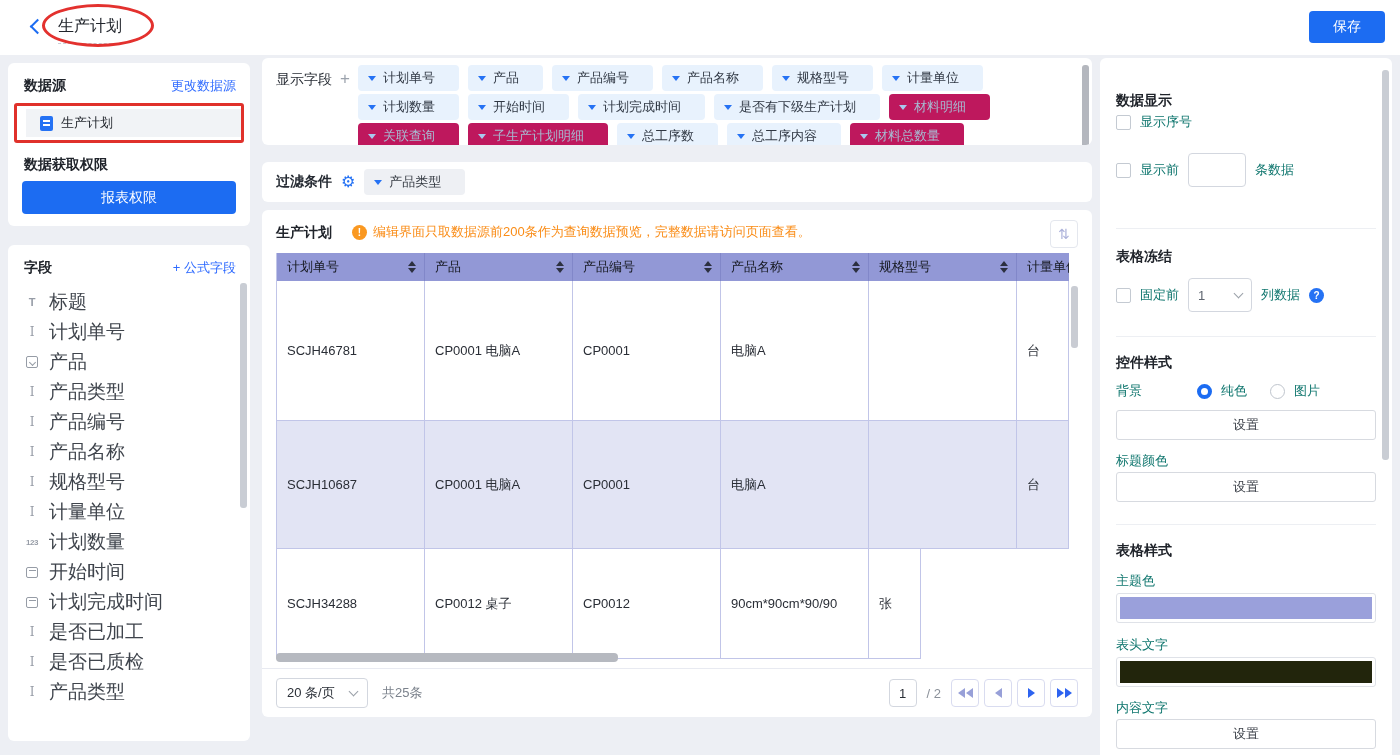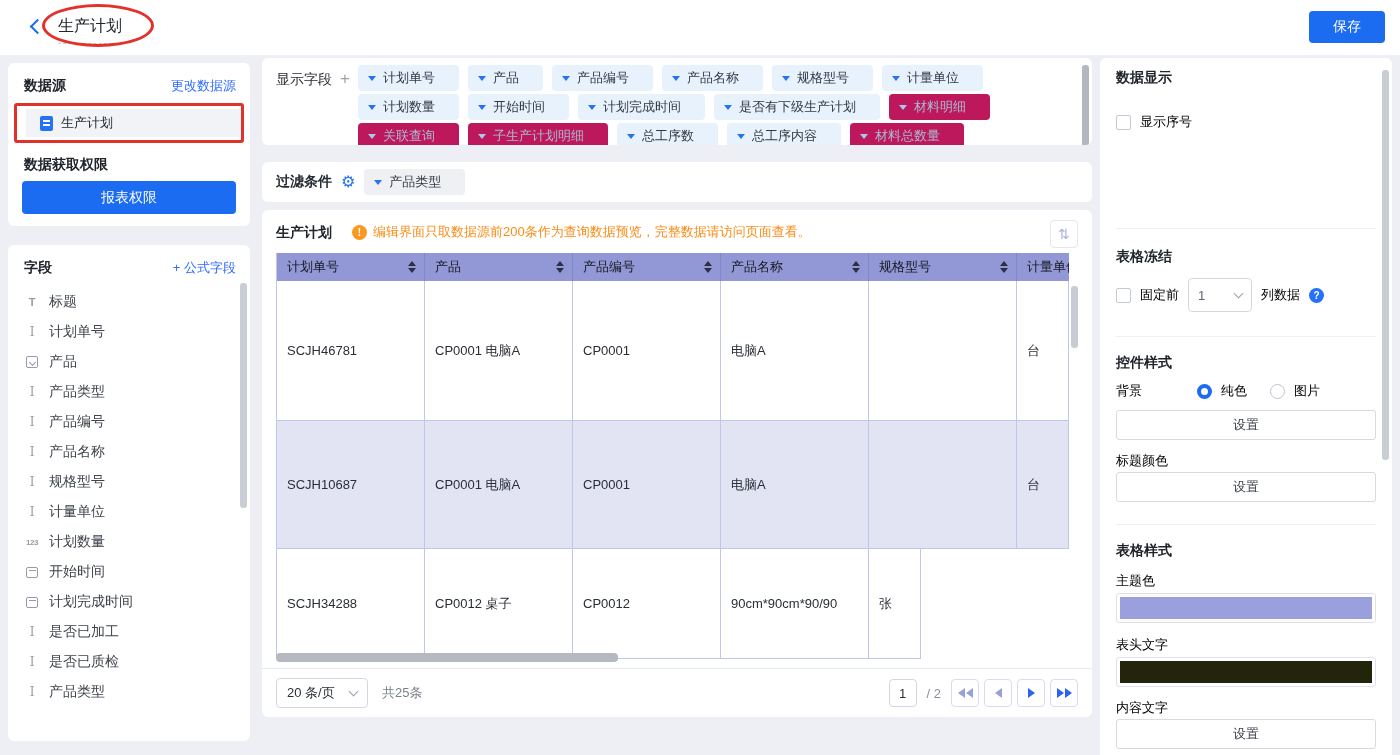--- a/index.html
+++ b/index.html
@@ -35,21 +35,21 @@
   .annot-rect { position:absolute; left:6px; top:40px; width:230px; height:40px;
     border:3px solid #e0312b; border-radius:3px; pointer-events:none; }
   #perm-title { position:absolute; left:16px; top:93px; }
   #perm-btn { position:absolute; left:14px; right:14px; top:118px; height:33px;
     background:#1c6cf2; color:#fff; border:none; border-radius:4px; font-size:14px; cursor:pointer; }
 
   #fields-card { left:8px; top:245px; width:242px; height:496px; overflow:hidden; }
   #fields-head { position:absolute; left:16px; right:14px; top:14px; display:flex; justify-content:space-between; align-items:center; }
   #field-list { position:absolute; left:0; right:10px; top:42px; }
   .field-item { height:30px; display:flex; align-items:center; gap:9px; padding-left:16px; cursor:pointer; }
-  .field-item span.lbl { font-size:14px; color:#3f444c; }
+  .field-item span.lbl { font-size:19px; color:#3f444c; }
   .fi { width:16px; display:inline-flex; justify-content:center; align-items:center; color:#969ca6; flex:0 0 auto; }
   .fi-title::before { content:"T"; font-size:11px; font-weight:bold; }
   .fi-text::before { content:"I"; font-family:"DejaVu Serif",serif; font-size:12px; }
   .fi-num::before { content:"123"; font-size:8px; font-weight:bold; letter-spacing:-0.5px; }
   .fi-select { position:relative; width:12px; height:12px; border:1.3px solid #969ca6; border-radius:2px; }
   .fi-select::after { content:""; position:absolute; left:2.5px; top:2.5px; width:4px; height:4px;
     border-left:1.3px solid #969ca6; border-bottom:1.3px solid #969ca6; transform:rotate(-45deg); }
   .fi-date { position:relative; width:12px; height:11px; border:1.3px solid #969ca6; border-radius:2px; }
   .fi-date::before { content:""; position:absolute; left:1.5px; right:1.5px; top:2.5px; height:1.3px; background:#969ca6; }
   .vscroll { position:absolute; background:#c9cdd4; border-radius:3px; width:7px; }
@@ -119,21 +119,21 @@
   #page-total { color:#8a9099; font-size:13px; margin:0 5px; }
   .pg-btn { width:28px; height:28px; background:#fff; border:1px solid #d9dcf0; border-radius:4px;
     display:flex; align-items:center; justify-content:center; gap:1px; cursor:pointer; }
   .tri-l { width:0; height:0; border-top:5px solid transparent; border-bottom:5px solid transparent; border-right:7px solid currentColor; }
   .tri-r { width:0; height:0; border-top:5px solid transparent; border-bottom:5px solid transparent; border-left:7px solid currentColor; }
   .pg-muted { color:#98a0d8; } .pg-active { color:#2d63f0; }
 
   
   #settings-panel { left:1100px; top:58px; width:292px; height:697px; border-radius:6px 6px 0 0; overflow:hidden; }
   .abs { position:absolute; }
-  .lbl13 { font-size:13px; color:#000000; }
+  .lbl13 { font-size:13px; color:#0f766e; }
   .checkbox { width:15px; height:15px; border:1px solid #c4cad2; border-radius:2px; background:#fff; cursor:pointer; flex:0 0 auto; }
   .row-flex { display:flex; align-items:center; gap:9px; }
   .divider { position:absolute; left:16px; right:16px; height:1px; background:#edeff3; }
   .mini-input { width:58px; height:34px; border:1px solid #d3d7df; border-radius:4px; font-family:inherit;
     font-size:13px; padding:0 8px; color:#2b3038; }
   .mini-select { width:64px; height:34px; border:1px solid #d3d7df; border-radius:4px; background:#fff;
     display:flex; align-items:center; justify-content:space-between; padding:0 9px; cursor:pointer; }
   .mini-select .txt { font-size:13px; color:#5f6670; }
   .help-badge { width:15px; height:15px; border-radius:50%; background:#2572f4; color:#fff;
     display:inline-flex; align-items:center; justify-content:center; font-size:10px; font-weight:bold; cursor:pointer; }
@@ -427,27 +427,33 @@
         </span>
       <span class="pg-btn pg-active">
           <i class="tri-r"></i>
           <i class="tri-r"></i>
         </span>
     </div>
   </div>
 </div>
 
 <div id="settings-panel" class="card">
-  <span class="abs sec-title" style="left:16px; top:11px;">数据显示</span>
+  <span class="abs sec-title" style="left:16px; top:34px;">数据显示</span>
 
   <div class="abs row-flex" style="left:16px; top:55px;">
     <span class="checkbox"></span>
     <span class="lbl13">显示序号</span>
   </div>
 
+  <div class="abs row-flex" style="left:16px; top:77px; height:70px;">
+    <span class="checkbox"></span>
+    <span class="lbl13">显示前</span>
+    <input class="mini-input" value="" style="">
+    <span class="lbl13">条数据</span>
+  </div>
 
   <div class="divider" style="top:170px;"></div>
 
   <span class="abs sec-title" style="left:16px; top:190px;">表格冻结</span>
   <div class="abs row-flex" style="left:16px; top:220px; height:34px;">
     <span class="checkbox"></span>
     <span class="lbl13">固定前</span>
     <div class="mini-select">
       <span class="txt">1</span>
       <i class="chev-down"></i>

